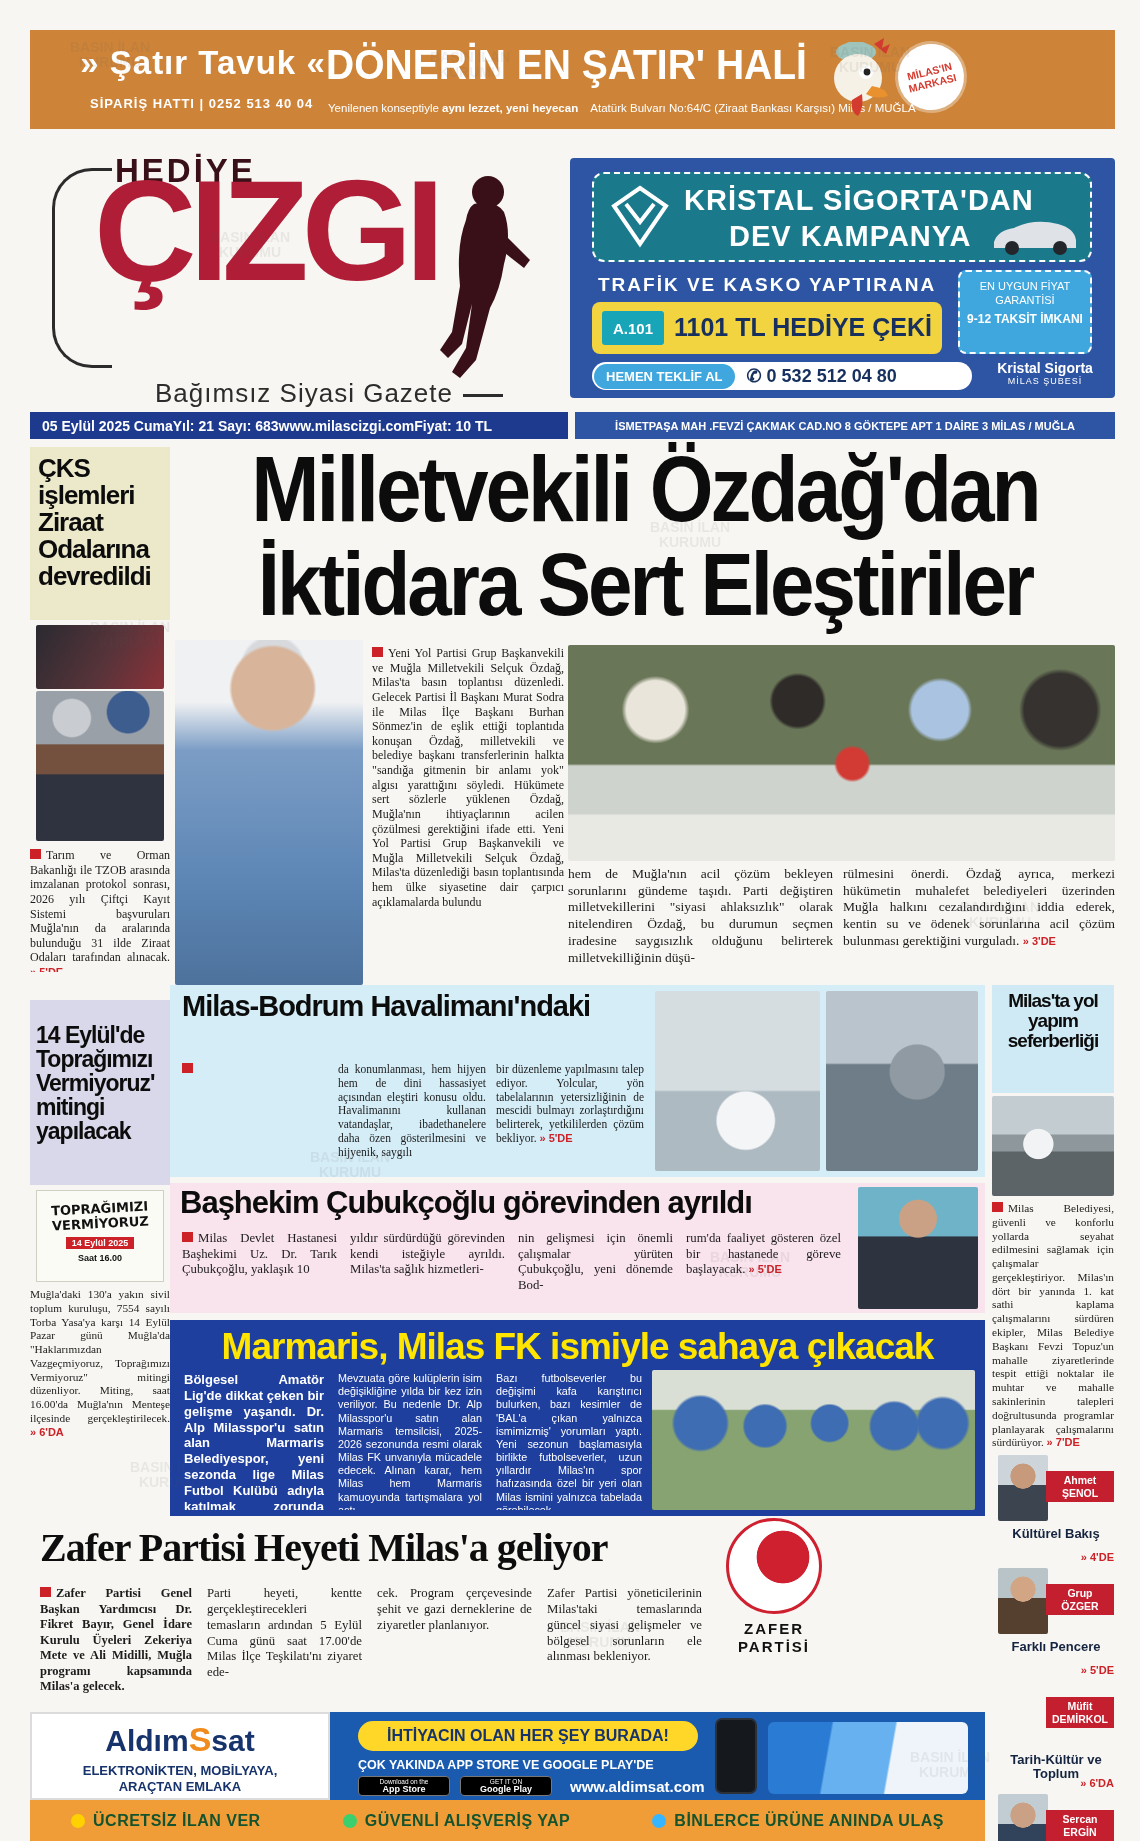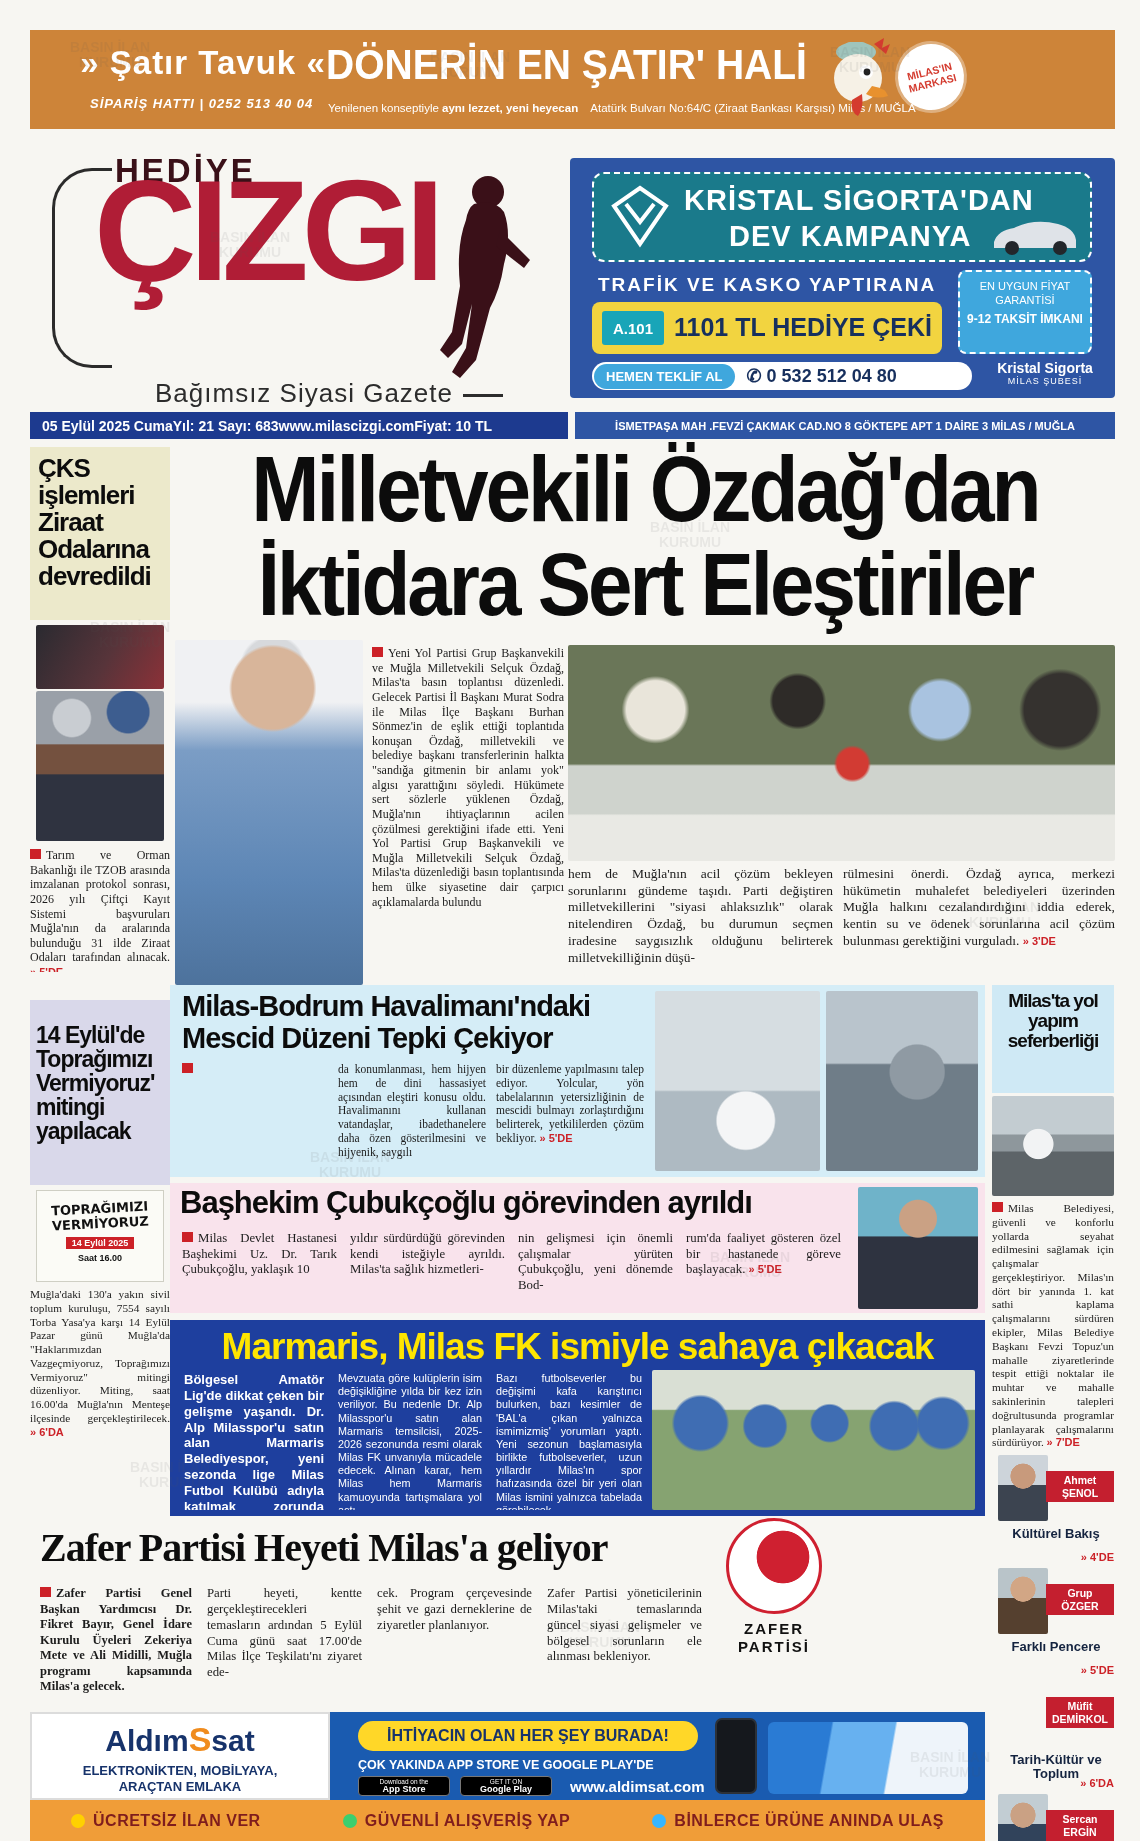--- a/index.html
+++ b/index.html
@@ -8,21 +8,21 @@
   .abs { position:absolute; }
   .serif { font-family:"Liberation Serif",serif; text-align:justify; color:#1c1c1c; }
   .overflow { overflow:hidden; }
   .tick { display:inline-block; width:11px; height:10px; background:#cc2127; margin-right:5px; }
   .ref { color:#cc2127; font-family:"Liberation Sans",sans-serif; font-weight:800; font-size:11px; white-space:nowrap; }
   .wm { position:absolute; z-index:40; width:100px; opacity:.09; color:#555; font-weight:800; font-size:14px; text-align:center; line-height:1.1; pointer-events:none; text-transform:uppercase; }
   .photo { position:absolute; border-radius:2px; }
   
   .top-ad { left:30px; top:30px; width:1085px; height:99px; background:#cd8439; z-index:1; }
   .brand { position:absolute; left:48px; top:14px; width:250px; color:#fff; font-weight:900; font-size:33px; letter-spacing:1px; text-align:center; }
-  .order-line { position:absolute; left:60px; top:66px; color:#fff; font-weight:700; font-size:13px; letter-spacing:1px;font-style:italic; }
+  .order-line { position:absolute; left:60px; top:66px; color:#fff; font-weight:700; font-size:13px; letter-spacing:1px; }
   .doner-head { position:absolute; left:296px; top:10px; width:500px; color:#fff; font-weight:900; font-size:39px; letter-spacing:0px; transform:scaleY(1.1); transform-origin:top left; white-space:nowrap; }
   .doner-sub { position:absolute; left:298px; top:72px; width:500px; color:#fff; font-size:11.5px; white-space:nowrap; }
   .doner-sub b { font-weight:800; }
   .badge { position:absolute; left:868px; top:14px; width:66px; height:66px; background:#fff; border-radius:50%; transform:rotate(-14deg); display:flex; align-items:center; justify-content:center; text-align:center; color:#d43b2f; font-weight:900; font-size:10.5px; line-height:1.15; box-shadow:0 0 0 3px rgba(255,255,255,.35); }
   
   .city { position:absolute; left:115px; top:152px; font-size:33px; font-weight:900; color:#3a1018; letter-spacing:3px; }
   .logo-curve { position:absolute; left:52px; top:168px; width:60px; height:200px; border-left:3px solid #2b2b2b; border-bottom:3px solid #2b2b2b; border-top:3px solid #2b2b2b; border-radius:40px 0 0 40px; }
   .title { position:absolute; left:94px; top:160px; font-size:142px; font-weight:900; color:#b01d36; letter-spacing:-7px; transform:scaleY(1.0); line-height:1; }
   .tagline { position:absolute; left:155px; top:378px; font-size:26px; color:#2c2c2c; letter-spacing:1px; }
   .tagline:after { content:""; display:inline-block; width:40px; border-top:3px solid #2c2c2c; vertical-align:middle; margin-left:10px; }
@@ -77,21 +77,21 @@
   .ald-logo .s { color:#f08c1e; font-size:34px; }
   .ald-tag { font-size:13px; font-weight:800; color:#17336b; line-height:1.25; margin-top:4px; }
   .ald-blue { position:absolute; left:300px; top:0; width:655px; height:88px; background:#1a5bb0; }
   .ald-pill { position:absolute; left:28px; top:9px; width:340px; height:30px; background:#ffd728; border-radius:16px; color:#17336b; font-weight:900; font-size:16px; display:flex; align-items:center; justify-content:center; white-space:nowrap; }
   .ald-coming { position:absolute; left:28px; top:46px; color:#fff; font-weight:800; font-size:12.5px; white-space:nowrap; }
   .sbadge { position:absolute; top:64px; width:92px; height:20px; background:#000; border:1px solid #777; border-radius:4px; color:#fff; text-align:center; line-height:1.1; padding-top:1px; }
   .sbadge .t1 { font-size:6.5px; display:block; }
   .sbadge .t2 { font-size:9px; font-weight:800; display:block; }
   .ald-web { position:absolute; left:240px; top:66px; color:#fff; font-weight:900; font-size:15px; }
   .ald-strip { position:absolute; left:0; top:88px; width:955px; height:41px; background:#f09d38; display:flex; align-items:center; justify-content:space-around; }
-  .strip-item { display:flex; align-items:center; color:#7f1d1d; font-weight:900; font-size:16px; letter-spacing:.5px; }
+  .strip-item { display:flex; align-items:center; color:#14532d; font-weight:900; font-size:16px; letter-spacing:.5px; }
   .dot { width:14px; height:14px; border-radius:50%; margin-right:8px; display:inline-block; }
 </style>
 </head>
 <body>
 
 <div class="wm" style="left:60px;top:40px;">BASIN İLAN KURUMU</div>
 <div class="wm" style="left:420px;top:50px;">BASIN İLAN KURUMU</div>
 <div class="wm" style="left:820px;top:45px;">BASIN İLAN KURUMU</div>
 <div class="wm" style="left:200px;top:230px;">BASIN İLAN KURUMU</div>
 <div class="wm" style="left:640px;top:520px;">BASIN İLAN KURUMU</div>
@@ -202,21 +202,20 @@
 </div>
 <div class="photo" style="left:568px;top:645px;width:547px;height:216px;background:radial-gradient(circle at 16% 30%,#e9e5da 0 6%,transparent 7%),radial-gradient(circle at 42% 26%,#2e2b28 0 7%,transparent 8%),radial-gradient(circle at 68% 30%,#a9c3e0 0 7%,transparent 8%),radial-gradient(circle at 90% 30%,#35322f 0 7%,transparent 8%),radial-gradient(circle at 52% 55%,#d23b33 0 5%,transparent 6%),linear-gradient(180deg,#6a7658 0 55%,#cfd3cd 56% 78%,#e9e9e4 79% 100%);"></div>
 <div class="col serif" style="left:568px;top:866px;width:265px;height:114px;font-size:13.5px;line-height:1.24;z-index:1;">hem de Muğla'nın acil çözüm bekleyen sorunlarını gündeme taşıdı. Parti değiştiren milletvekillerini "siyasi ahlaksızlık" olarak nitelendiren Özdağ, bu durumun seçmen iradesine saygısızlık olduğunu belirterek milletvekilliğinin düşü-</div>
 <div class="abs serif overflow" style="left:843px;top:866px;width:272px;height:114px;font-size:13.5px;line-height:1.24;z-index:1;">
   <span>rülmesini önerdi. Özdağ ayrıca, merkezi hükümetin muhalefet belediyeleri üzerinden Muğla halkını cezalandırdığını iddia ederek, kentin su ve ödenek sorunlarına acil çözüm bulunması gerektiğini vurguladı.</span>
   <span class="ref">» 3'DE</span>
 </div>
 
 <div class="abs mescid-box">
   <div class="abs box-h" style="left:12px;top:6px;font-size:29px;">Milas-Bodrum Havalimanı'ndaki</div>
-  <div class="abs box-h" style="left:12px;top:38px;font-size:29px;">Mescid Düzeni Tepki Çekiyor</div>
   <div class="abs serif overflow" style="left:12px;top:78px;width:146px;height:106px;font-size:11.5px;line-height:1.2;">
     <span class="tick"></span>
   </div>
   <div class="col serif" style="left:168px;top:78px;width:148px;height:106px;font-size:11.5px;line-height:1.2;">da konumlanması, hem hijyen hem de dini hassasiyet açısından eleştiri konusu oldu. Havalimanını kullanan vatandaşlar, ibadethanelere daha özen gösterilmesini ve hijyenik, saygılı</div>
   <div class="abs serif overflow" style="left:326px;top:78px;width:148px;height:106px;font-size:11.5px;line-height:1.2;">
     <span>bir düzenleme yapılmasını talep ediyor. Yolcular, yön tabelalarının yetersizliğinin de mescidi bulmayı zorlaştırdığını belirterek, yetkililerden çözüm bekliyor.</span>
     <span class="ref">» 5'DE</span>
   </div>
   <div class="photo" style="left:485px;top:6px;width:165px;height:180px;background:radial-gradient(circle at 55% 72%,#f4f5f6 0 18%,transparent 19%),linear-gradient(180deg,#d6dde1 0 55%,#aebac2 56% 100%);"></div>
   <div class="photo" style="left:656px;top:6px;width:152px;height:180px;background:radial-gradient(circle at 60% 45%,#8f9aa3 0 20%,transparent 21%),linear-gradient(180deg,#b9c4cc 0 40%,#6f7d88 41% 100%);"></div>

